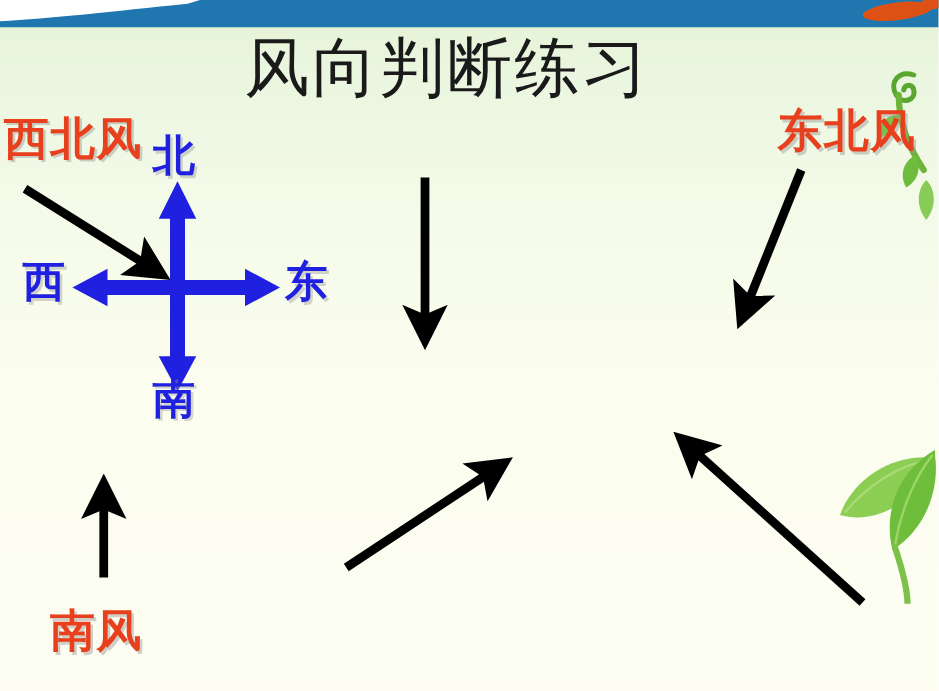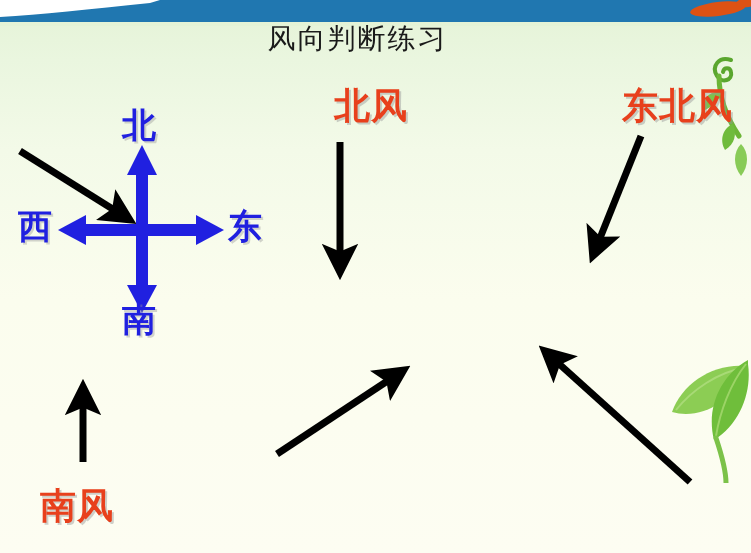--- a/index.html
+++ b/index.html
@@ -66,21 +66,21 @@
     font-size: 34px;
     letter-spacing: 1px;
     text-shadow: 2px 2px 0 rgba(150,150,150,0.40);
   }
   .title {
     position: absolute;
     left: 0;
     top: 20px;
     width: 715px;
     text-align: center;
-    font-size: 28px;
+    font-size: 52px;
     color: #1a1a1a;
     font-weight: normal;
     letter-spacing: 2px;
     font-family: "DejaVu Serif", "Liberation Serif", serif;
   }
 
   
   #t-xibeifeng   { left: 3px;   top: 94px;  }
   #t-beifeng     { left: 334px; top: 88px;  }
   #t-dongbeifeng { left: 622px; top: 88px;  }
@@ -153,17 +153,17 @@
     <polygon points="224,230 196,215 196,245" fill="#2020e0"></polygon>
 
     <polygon points="58,230 86,215 86,245" fill="#2020e0"></polygon>
   </svg>
 
   <div class="lbl lbl-compass" id="c-bei">北</div>
   <div class="lbl lbl-compass" id="c-nan">南</div>
   <div class="lbl lbl-compass" id="c-xi">西</div>
   <div class="lbl lbl-compass" id="c-dong">东</div>
 
-  <div class="lbl lbl-wind" id="t-beifeng">北风</div>
+  <div class="lbl lbl-wind" id="t-xibeifeng">西北风</div>
   <div class="lbl lbl-wind" id="t-dongbeifeng">东北风</div>
   <div class="lbl lbl-wind" id="t-nanfeng">南风</div>
 
 </div>
 
 </body></html>

